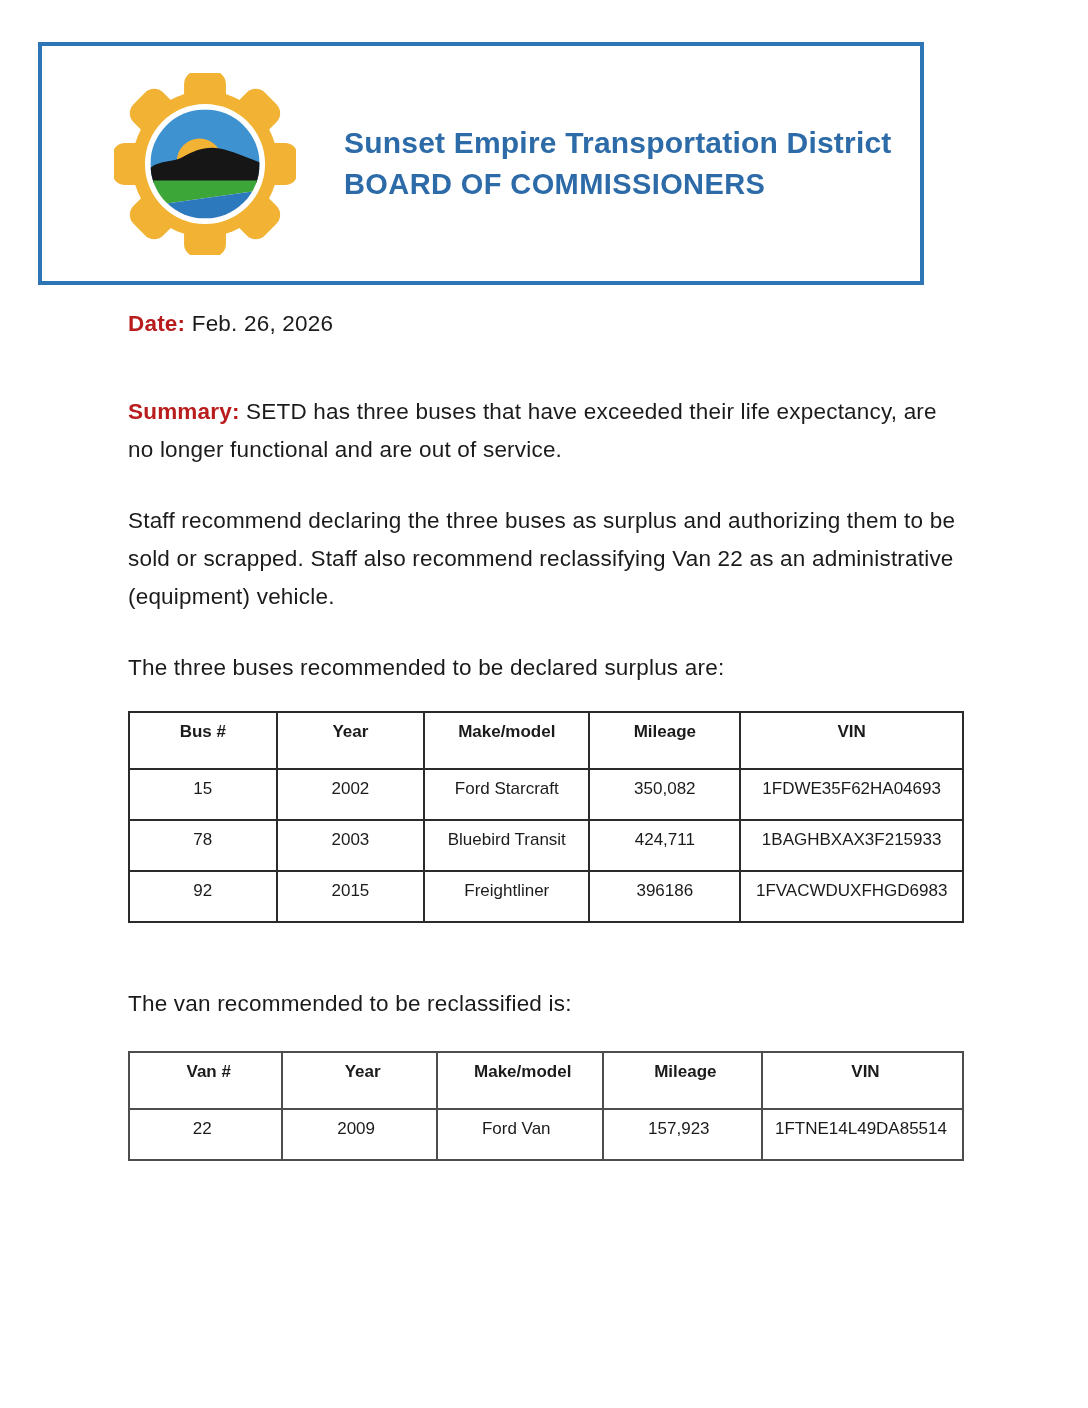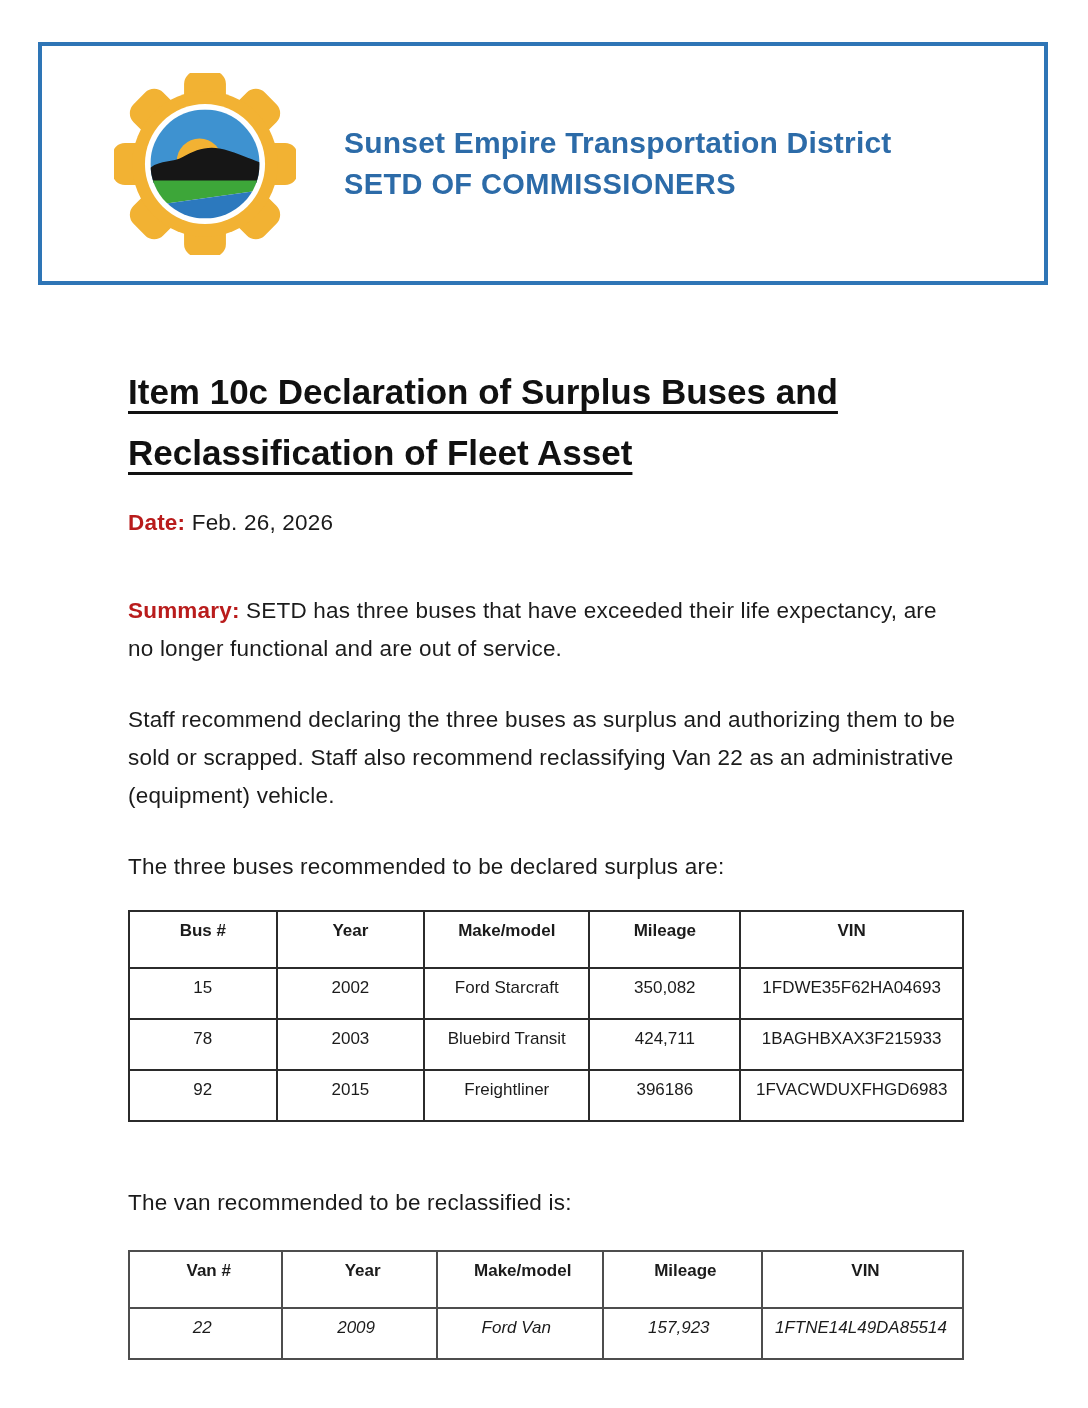--- a/index.html
+++ b/index.html
@@ -10,21 +10,21 @@
     position: relative;
     font-family: "Liberation Sans", "DejaVu Sans", sans-serif;
     color: #1b1b1b;
     overflow: hidden;
   }
 
   
   .header-box {
     position: absolute;
     left: 38px; top: 42px;
-    width: 1010px; height: 243px;
+    width: 886px; height: 243px;
     border: 4px solid var(--header-border, #2E75B6);
     background: #ffffff;
     display: flex;
     align-items: center;
     padding-left: 72px;
     gap: 48px;
   }
   .logo-wrap { width: 182px; height: 182px; flex: 0 0 auto; }
   .header-text-block { display: flex; flex-direction: column; gap: 8px; }
   .org-name {
@@ -82,21 +82,21 @@
   th, td {
     border: 2px solid var(--table-border, #2b2b2b);
     vertical-align: top;
     font-weight: normal;
   }
   .bus-table th, .bus-table td { text-align: center; }
   .bus-table th { font-weight: bold; padding: 9px 6px 26px; }
   .bus-table td { padding: 9px 12px 20px; }
   .van-table th, .van-table td { text-align: left; }
   .van-table th { font-weight: bold; padding: 9px 6px 26px 12px; }
-  .van-table td { padding: 9px 19px 20px 12px; font-style: italic; }
+  .van-table td { padding: 9px 19px 20px 12px; }
   .van-table th, .van-table td { border-color: #4d4d4d; text-align: center; }
   .van-table { border: 2px solid #3a3a3a; }
 </style>
 </head>
 <body>
 
 <div class="header-box">
   <div class="logo-wrap">
     <svg viewBox="0 0 200 200" width="182" height="182">
       <g transform="translate(100,100)" style="fill:var(--gear-yellow,#F2B233)">
@@ -118,30 +118,26 @@
         <rect x="40" y="40" width="120" height="82" style="fill:var(--logo-sky,#3E92D0)"></rect>
         <circle cx="94" cy="97" r="25" style="fill:var(--logo-sun,#F2B233)"></circle>
         <path d="M40,104 C52,95 64,99 76,92 C88,85 102,80 116,83 C132,86 148,94 160,98 L160,121 L40,121 Z" style="fill:var(--logo-mountain,#161616)"></path>
         <path d="M40,118 L160,118 L160,129 L40,146 Z" style="fill:var(--logo-green,#3DA639)"></path>
         <path d="M40,146 L160,129 L160,160 L40,160 Z" style="fill:var(--logo-water,#2C79BE)"></path>
       </g>
     </svg>
   </div>
   <div class="header-text-block">
     <div class="org-name">Sunset Empire Transportation District</div>
-    <div class="board-title">SETD OF COMMISSIONERS</div>
+    <div class="board-title">BOARD OF COMMISSIONERS</div>
   </div>
 </div>
 
 <div class="content">
 
-  <h1 class="doc-title">
-    <span>Item 10c Declaration of Surplus Buses and</span>
-    <span>Reclassification of Fleet Asset</span>
-  </h1>
 
   <p class="body-line date-line"><b class="inline-label">Date:</b><span> Feb. 26, 2026</span></p>
 
   <p class="body-line summary-par"><b class="inline-label">Summary:</b><span> SETD has three buses that have exceeded their life expectancy, are no longer functional and are out of service.</span></p>
 
   <p class="body-line staff-par">Staff recommend declaring the three buses as surplus and authorizing them to be sold or scrapped. Staff also recommend reclassifying Van 22 as an administrative (equipment) vehicle.</p>
 
   <p class="body-line intro-buses">The three buses recommended to be declared surplus are:</p>
 
   <table class="bus-table">

